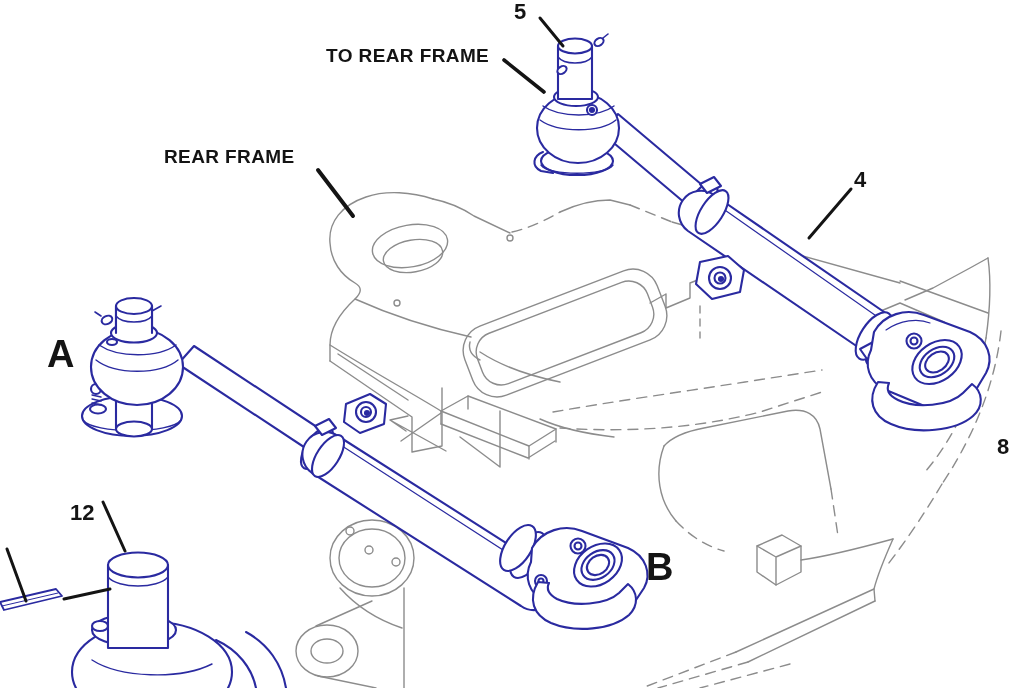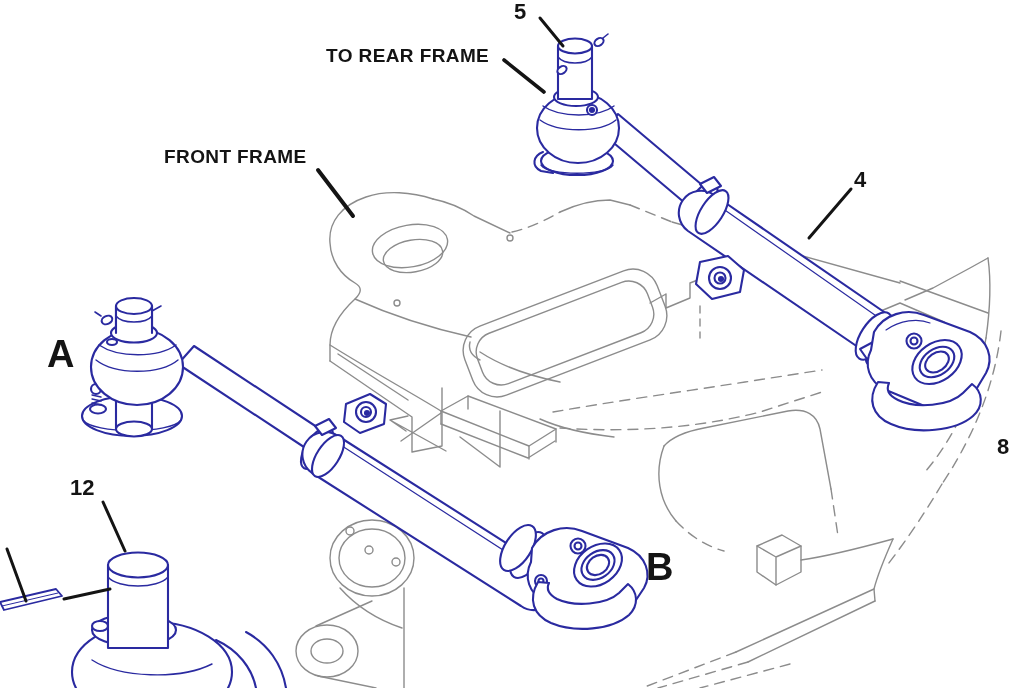--- a/index.html
+++ b/index.html
@@ -216,19 +216,19 @@
     <path d="M 318,170 L 353,216" stroke-width="4"></path>
     <path d="M 851,189 L 809,238" stroke-width="3"></path>
     <path d="M 103,502 L 125,551" stroke-width="3"></path>
     <path d="M 7,549 L 26,601" stroke-width="3"></path>
     <path d="M 64,599 L 110,589" stroke-width="3"></path>
   </g>
 </svg>
 
   <div class="lbl num" style="left:514px;top:1px;">5</div>
   <div class="lbl text" style="left:326px;top:46px;">TO REAR FRAME</div>
-  <div class="lbl text" style="left:164px;top:147px;">FRONT FRAME</div>
+  <div class="lbl text" style="left:164px;top:147px;">REAR FRAME</div>
   <div class="lbl num" style="left:854px;top:169px;">4</div>
   <div class="lbl big" style="left:47px;top:335px;">A</div>
   <div class="lbl num" style="left:997px;top:436px;">8</div>
-  <div class="lbl num" style="left:70px;top:477px;">12</div>
+  <div class="lbl num" style="left:70px;top:502px;">12</div>
   <div class="lbl big" style="left:646px;top:548px;">B</div>
 </div>
 
 </body></html>

